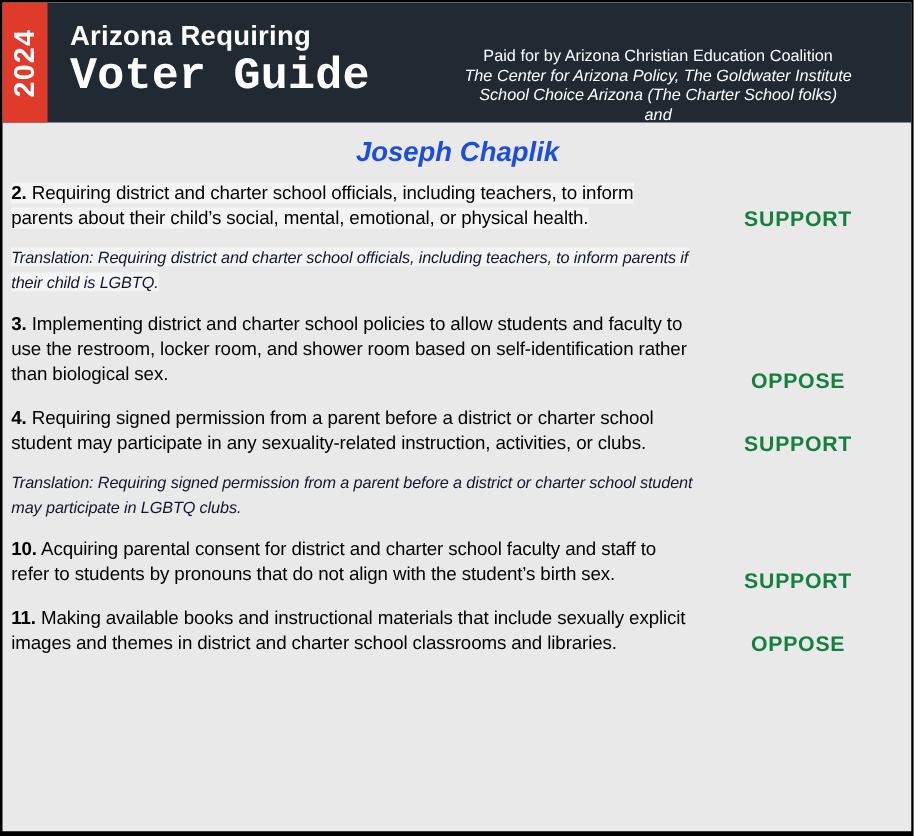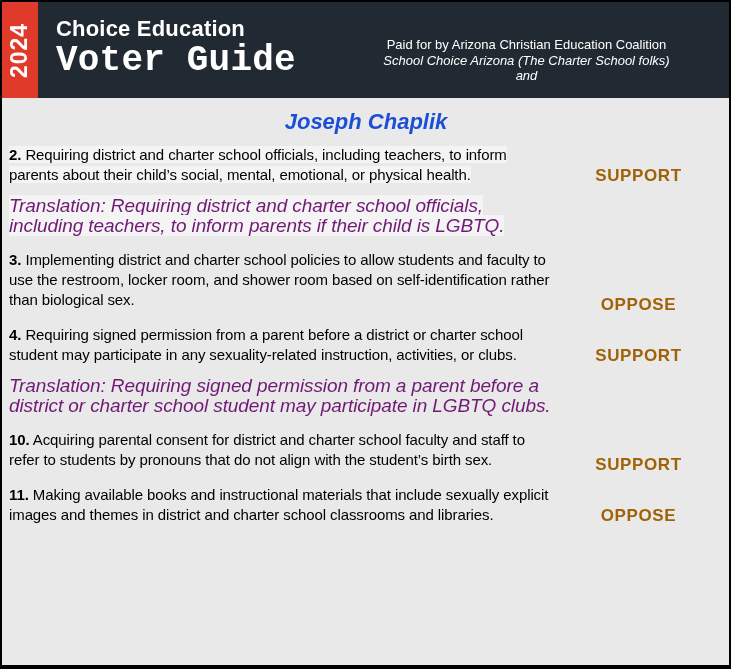--- a/index.html
+++ b/index.html
@@ -92,48 +92,49 @@
   }
   .row.no-translation .statement { margin-bottom: 15px; }
   .statement .num { font-weight: bold; }
   .hl { background: #f4f4f4; }
   .stance {
     flex: 1 1 auto;
     text-align: center;
     font-weight: bold;
     font-size: 17px;
     letter-spacing: 0.6px;
-    color: #a16207;
+    color: #15803d;
     padding-bottom: 10px;
   }
   .translation {
     width: 545px;
-    font-size: 19px;
+    font-size: 13px;
     line-height: 20px;
     font-style: italic;
-    color: #701a75;
+    color: #0f172a;
     letter-spacing: -0.1px;
     margin-bottom: 14px;
   }
 </style>
 </head>
 <body>
 
 <div class="page">
 
   <div class="header">
     <div class="year-banner">
       <span>2024</span>
     </div>
     <div class="title-block">
-      <div class="title-line1">Choice Education</div>
+      <div class="title-line1">Arizona Requiring</div>
       <div class="title-line2">Voter Guide</div>
     </div>
     <div class="paid-for">
       <div>Paid for by Arizona Christian Education Coalition</div>
+      <div class="it">The Center for Arizona Policy, The Goldwater Institute</div>
       <div class="it">School Choice Arizona (The Charter School folks)</div>
       <div class="it">and</div>
     </div>
   </div>
 
   <div class="content">
     <div class="candidate-name">Joseph Chaplik</div>
     <div id="items-container">
         <div class="row">
           <p class="statement"><span class="hl"><span class="num">2.</span> Requiring district and charter school officials, including teachers, to inform parents about their child’s social, mental, emotional, or physical health.</span></p>

